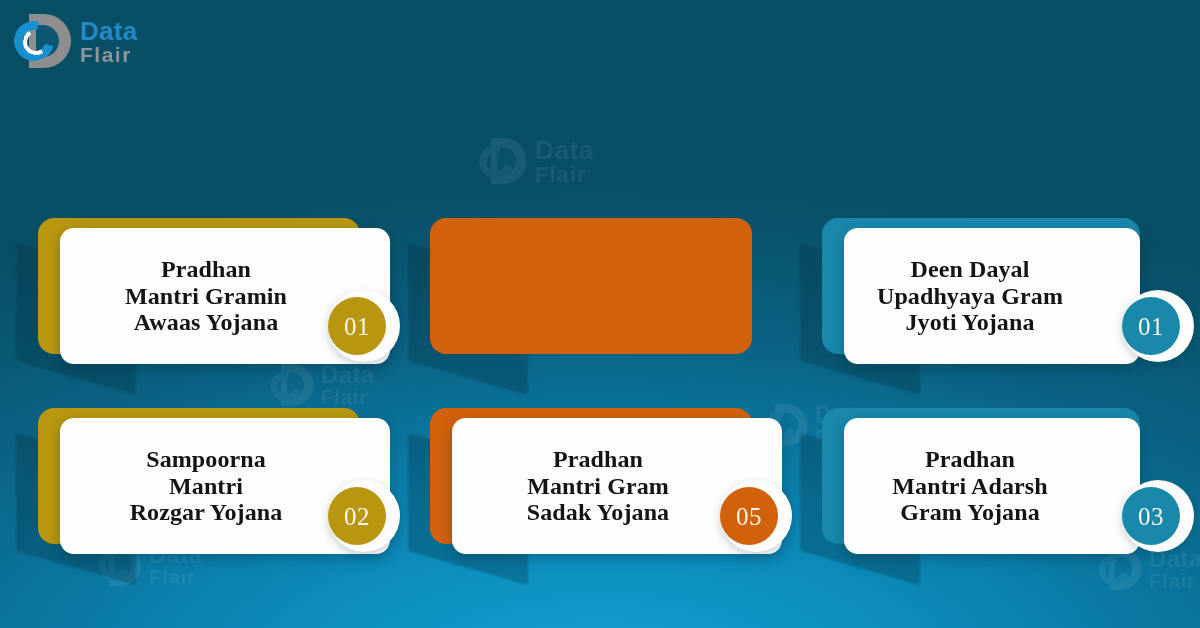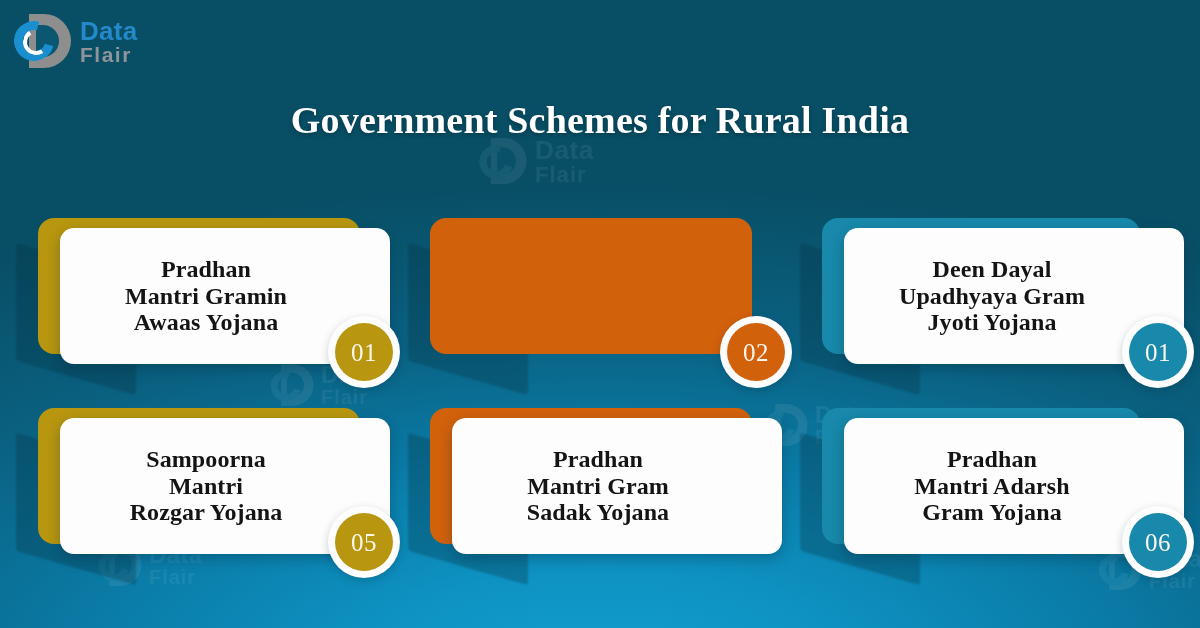--- a/index.html
+++ b/index.html
@@ -163,43 +163,43 @@
     font-weight:700;
     line-height:1.12;
     color:#141414;
     white-space:pre-line;
     letter-spacing:.1px;
   }
 
   
   .badge {
     position:absolute;
-    top:98px; left:290px;
+    top:72px; left:290px;
     width:72px; height:72px;
     border-radius:50%;
     background:#fdfdfd;
     z-index:3;
-    display:flex; align-items:center; justify-content:center;
+    display:flex; align-items:center; justify-content:flex-start;
     box-shadow:0 3px 8px rgba(2,40,56,.22);
   }
   .badge-inner {
     width:58px; height:58px;
     border-radius:50%;
     display:flex; align-items:center; justify-content:center;
     font-family:"Liberation Serif", serif;
     font-size:25px;
     font-weight:400;
     color:#fbf7ec;
     letter-spacing:.5px;
     padding-top:2px;
   }
 
   
   .cell.col3 .badge { left:300px; }
-  .cell.col3 .card  { width:340px; padding-right:60px; }
+  .cell.col3 .card  { width:296px; padding-right:60px; }
   .cell.col3 .plate { width:318px; }
 </style>
 </head>
 <body>
 
 <div id="canvas">
 
   <div class="wm wm--a">
     <span class="wm-mark">
       <span class="wm-d"></span>
@@ -256,43 +256,39 @@
       <span class="mark-d"></span>
       <span class="mark-c"></span>
       <span class="mark-c2"></span>
     </span>
     <span class="words">
       <span class="w1">Data</span><br>
       <span class="w2">Flair</span>
     </span>
   </div>
 
-  <div id="title">Government Schemes for Rural India</div>
 
   <div id="grid">
 
     <div class="cell">
       <div class="diag-shadow"></div>
       <div class="plate" style="background: rgb(184, 150, 15);"></div>
       <div class="card">
         <div class="card-title">Pradhan
 Mantri Gramin
 Awaas Yojana</div>
       </div>
       <div class="badge">
         <div class="badge-inner" style="background: rgb(184, 150, 15);">01</div>
       </div>
     </div>
 
     <div class="cell">
       <div class="diag-shadow"></div>
       <div class="plate" style="background: rgb(210, 97, 12);"></div>
-      <div class="badge">
-        <div class="badge-inner" style="background: rgb(210, 97, 12);">02</div>
-      </div>
     </div>
 
     <div class="cell col3">
       <div class="diag-shadow"></div>
       <div class="plate" style="background: rgb(24, 136, 171);"></div>
       <div class="card">
         <div class="card-title">Deen Dayal
 Upadhyaya Gram
 Jyoti Yojana</div>
       </div>
@@ -303,41 +299,44 @@
 
     <div class="cell">
       <div class="diag-shadow"></div>
       <div class="plate" style="background: rgb(184, 150, 15);"></div>
       <div class="card">
         <div class="card-title">Sampoorna
 Mantri
 Rozgar Yojana</div>
       </div>
       <div class="badge">
-        <div class="badge-inner" style="background: rgb(184, 150, 15);">05</div>
+        <div class="badge-inner" style="background: rgb(184, 150, 15);">02</div>
       </div>
     </div>
 
     <div class="cell">
       <div class="diag-shadow"></div>
       <div class="plate" style="background: rgb(210, 97, 12);"></div>
       <div class="card">
         <div class="card-title">Pradhan
 Mantri Gram
 Sadak Yojana</div>
       </div>
+      <div class="badge">
+        <div class="badge-inner" style="background: rgb(210, 97, 12);">05</div>
+      </div>
     </div>
 
     <div class="cell col3">
       <div class="diag-shadow"></div>
       <div class="plate" style="background: rgb(24, 136, 171);"></div>
       <div class="card">
         <div class="card-title">Pradhan
 Mantri Adarsh
 Gram Yojana</div>
       </div>
       <div class="badge">
-        <div class="badge-inner" style="background: rgb(24, 136, 171);">06</div>
+        <div class="badge-inner" style="background: rgb(24, 136, 171);">03</div>
       </div>
     </div>
 
   </div>
 </div>
 
 </body></html>

